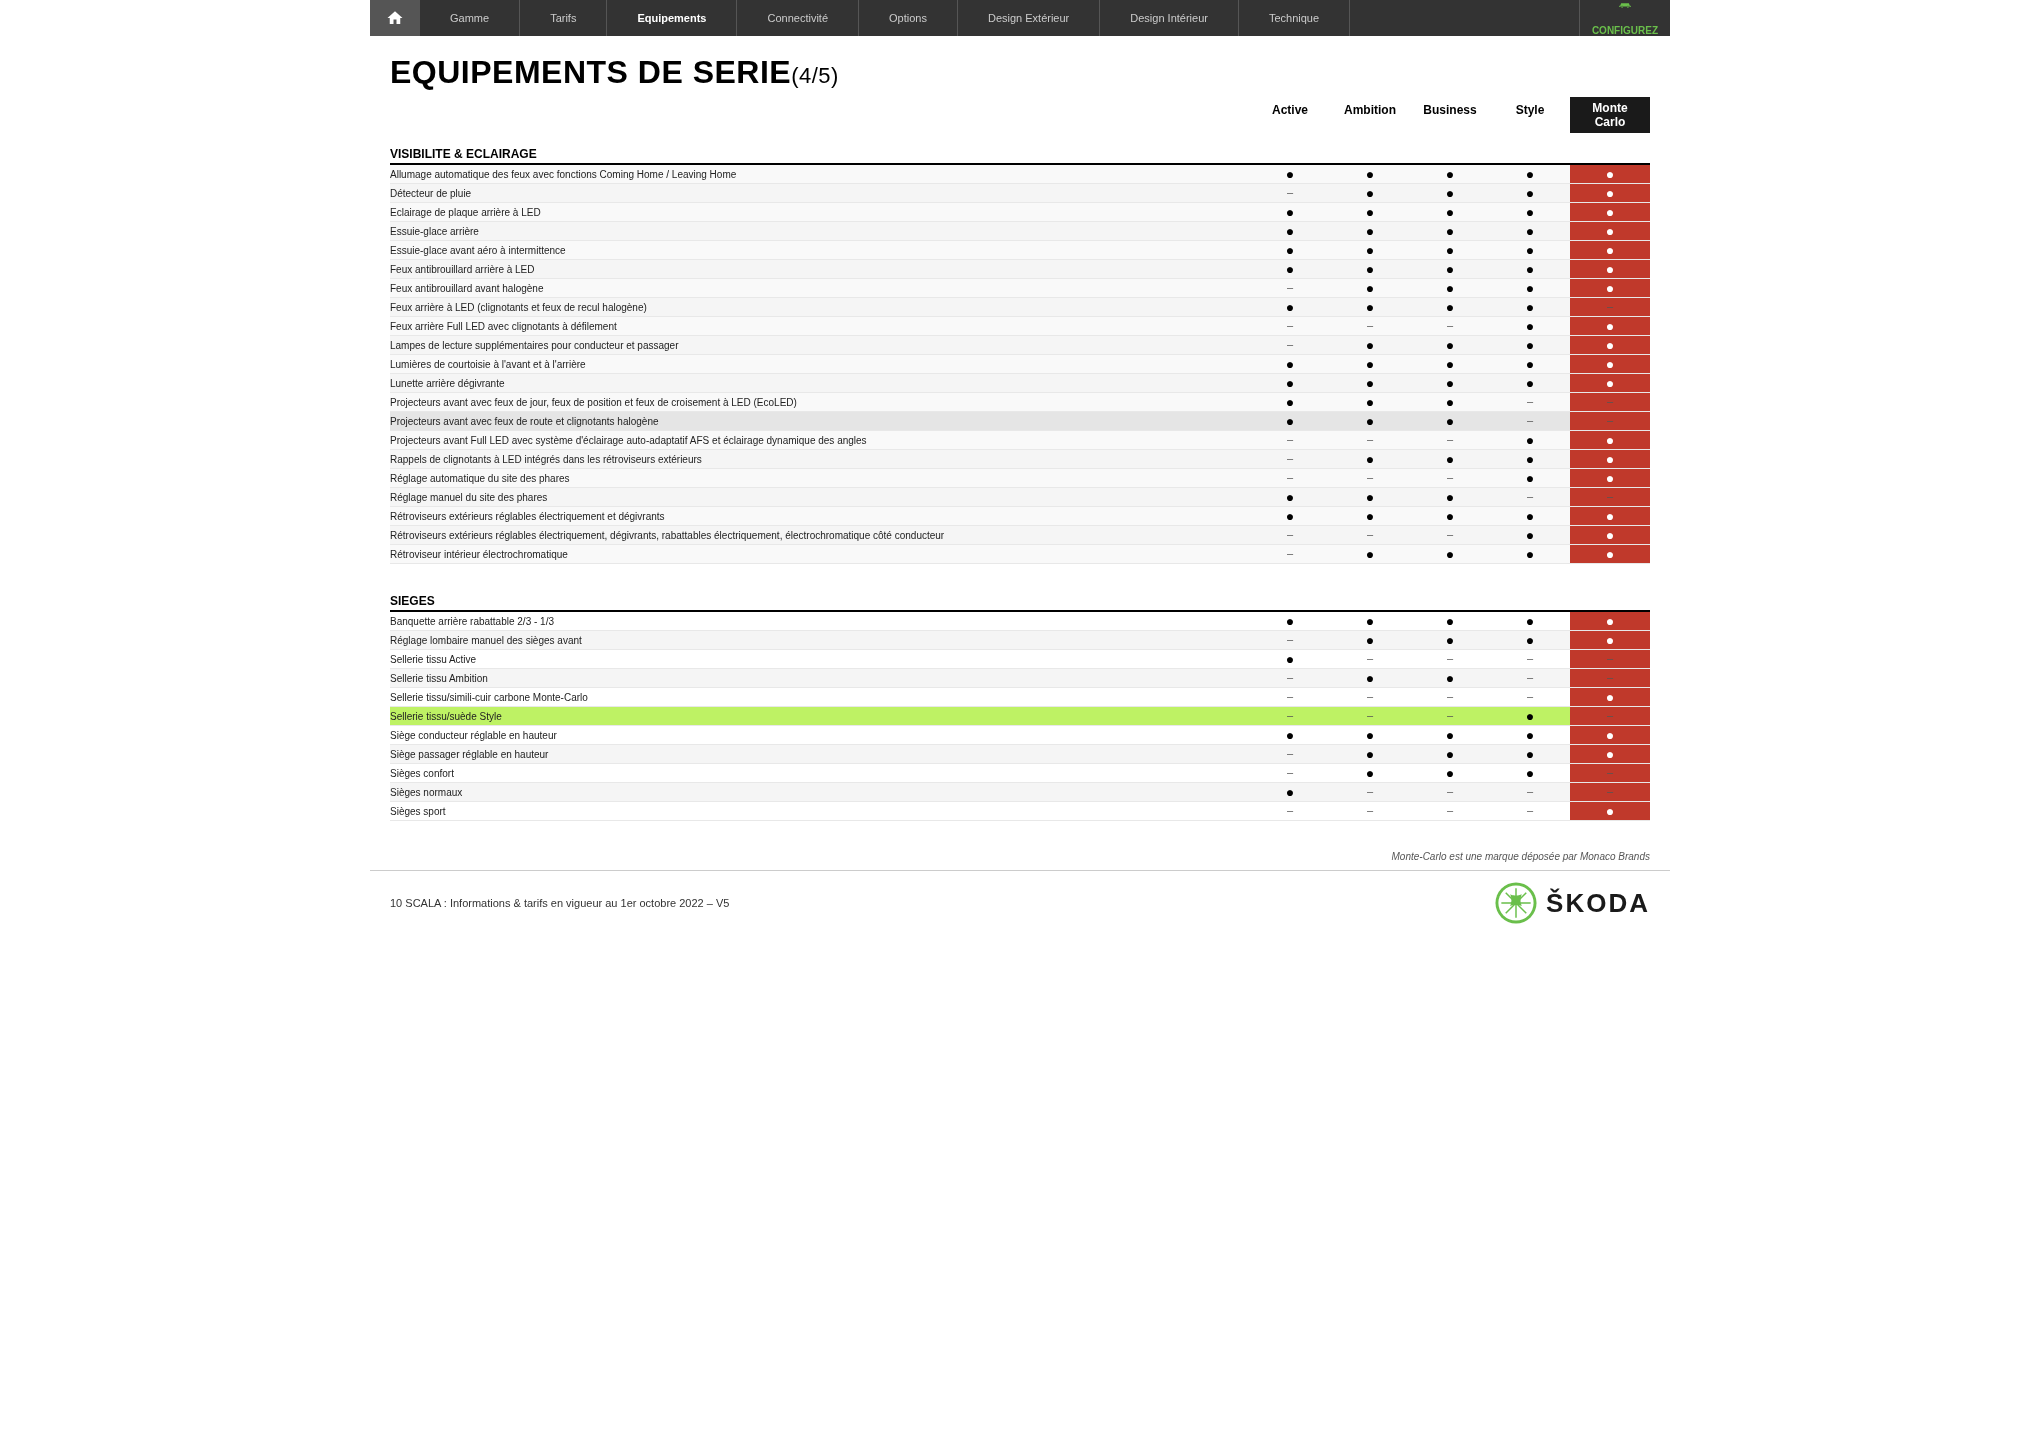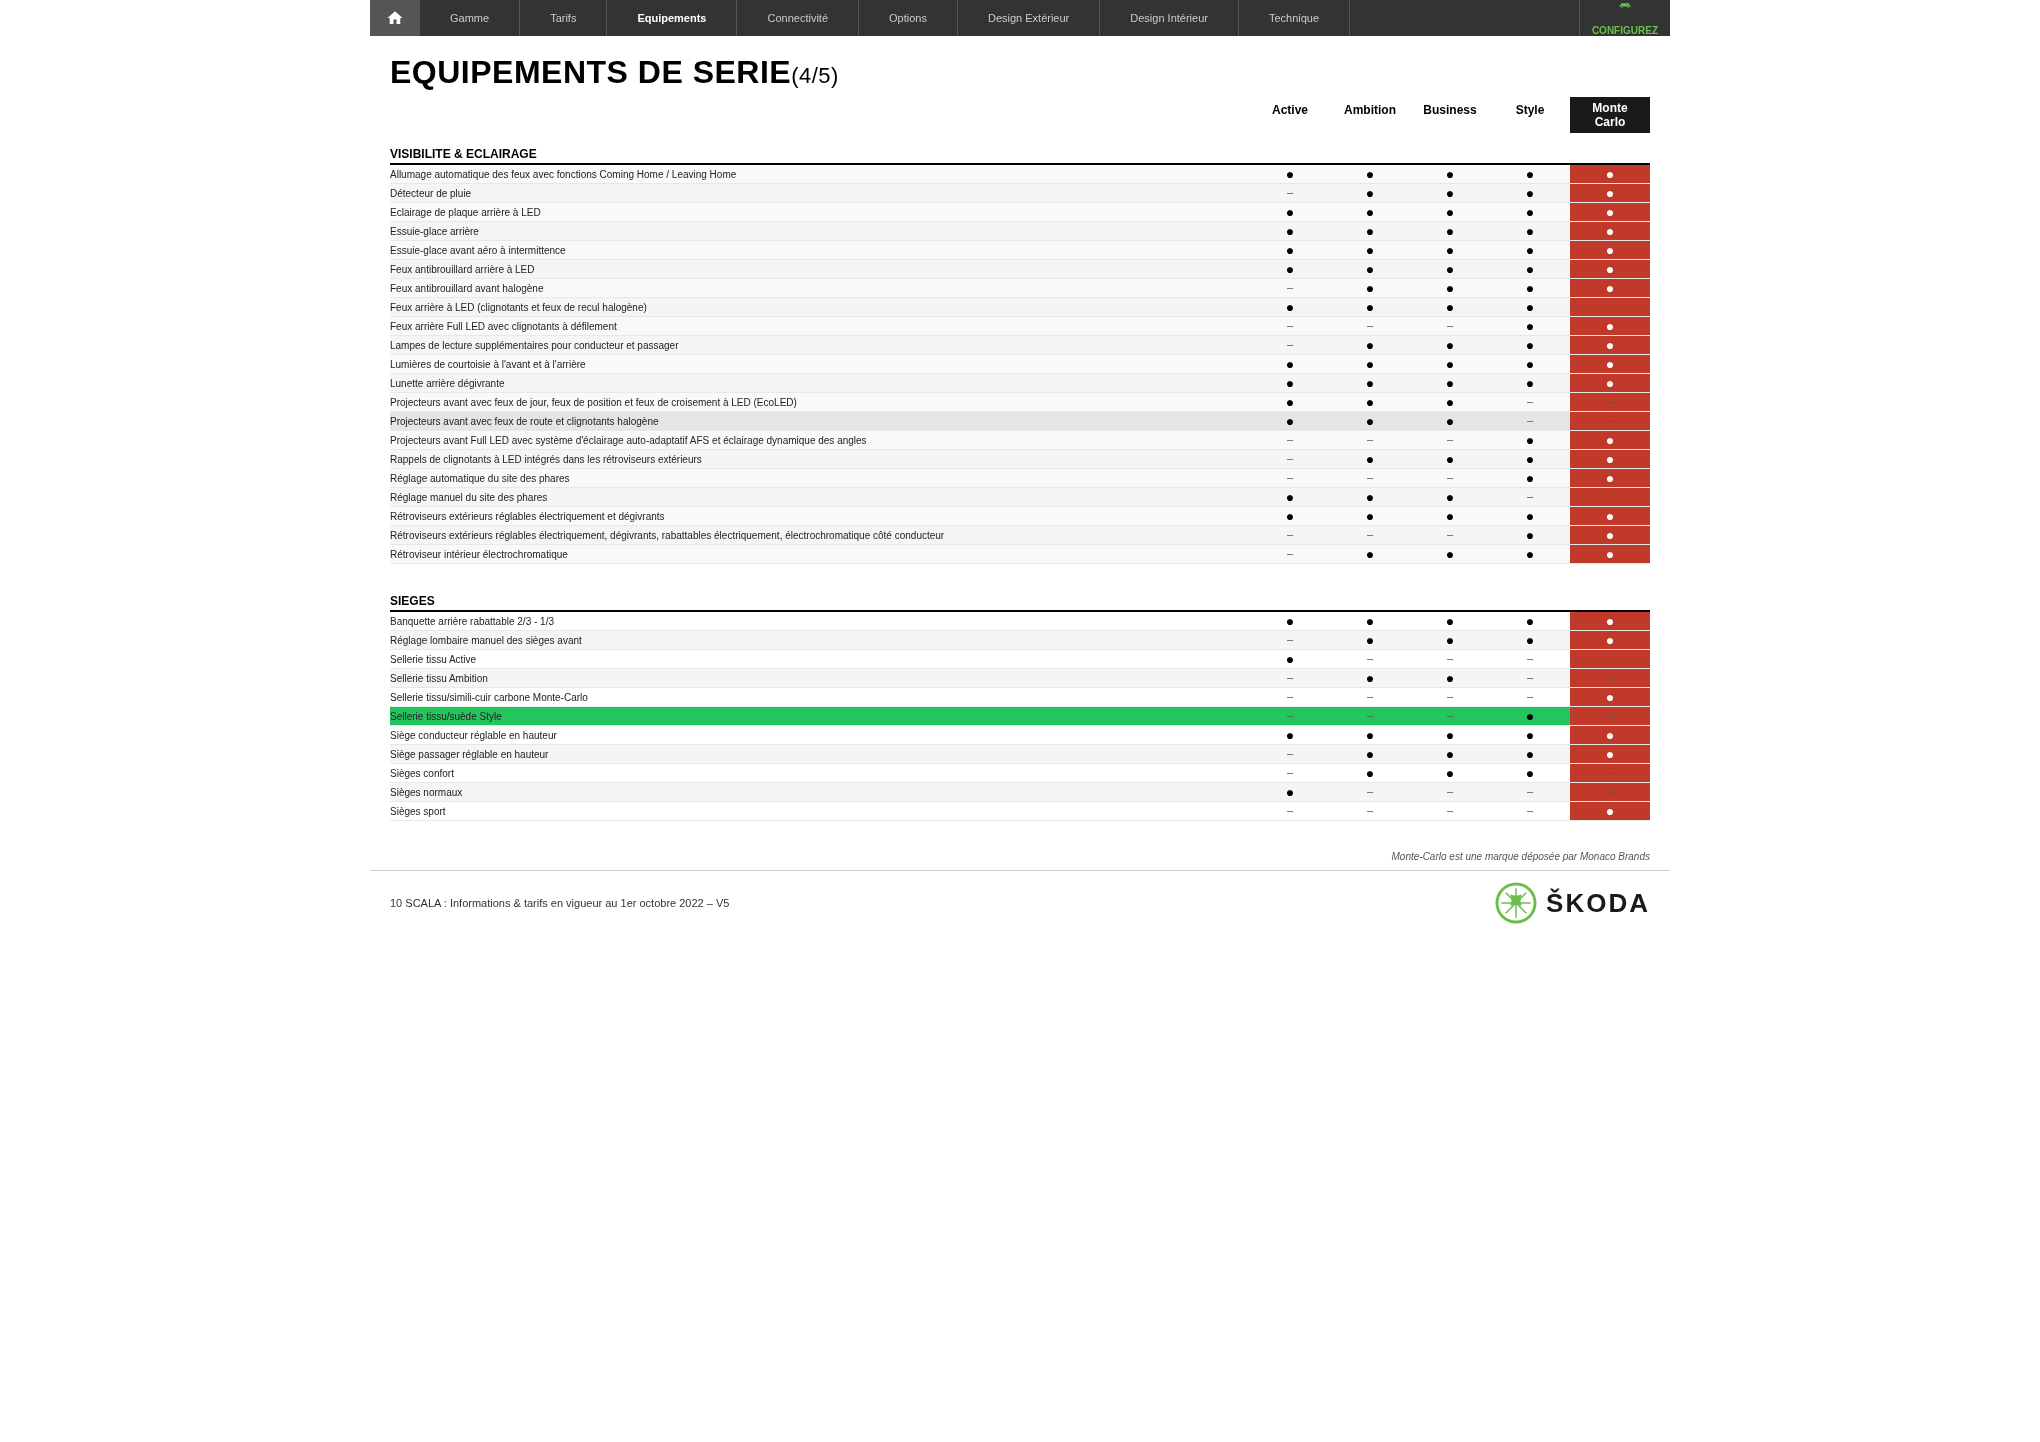--- a/index.html
+++ b/index.html
@@ -488,21 +488,21 @@
       <div class="data-row">
         <div class="row-label">Sellerie tissu/simili-cuir carbone Monte-Carlo</div>
         <div class="row-cells">
           <div class="cell"><span class="dash">–</span></div>
           <div class="cell"><span class="dash">–</span></div>
           <div class="cell"><span class="dash">–</span></div>
           <div class="cell"><span class="dash">–</span></div>
           <div class="cell monte-carlo-col"><span class="dot">●</span></div>
         </div>
       </div>
-      <div class="data-row" style="background: #22c55e; gap: 36px;">
+      <div class="data-row" style="background: #bef264; gap: 36px;">
         <div class="row-label">Sellerie tissu/suède Style</div>
         <div class="row-cells">
           <div class="cell"><span class="dash">–</span></div>
           <div class="cell"><span class="dash">–</span></div>
           <div class="cell"><span class="dash">–</span></div>
           <div class="cell"><span class="dot">●</span></div>
           <div class="cell monte-carlo-col"><span class="dash">–</span></div>
         </div>
       </div>
       <div class="data-row">

